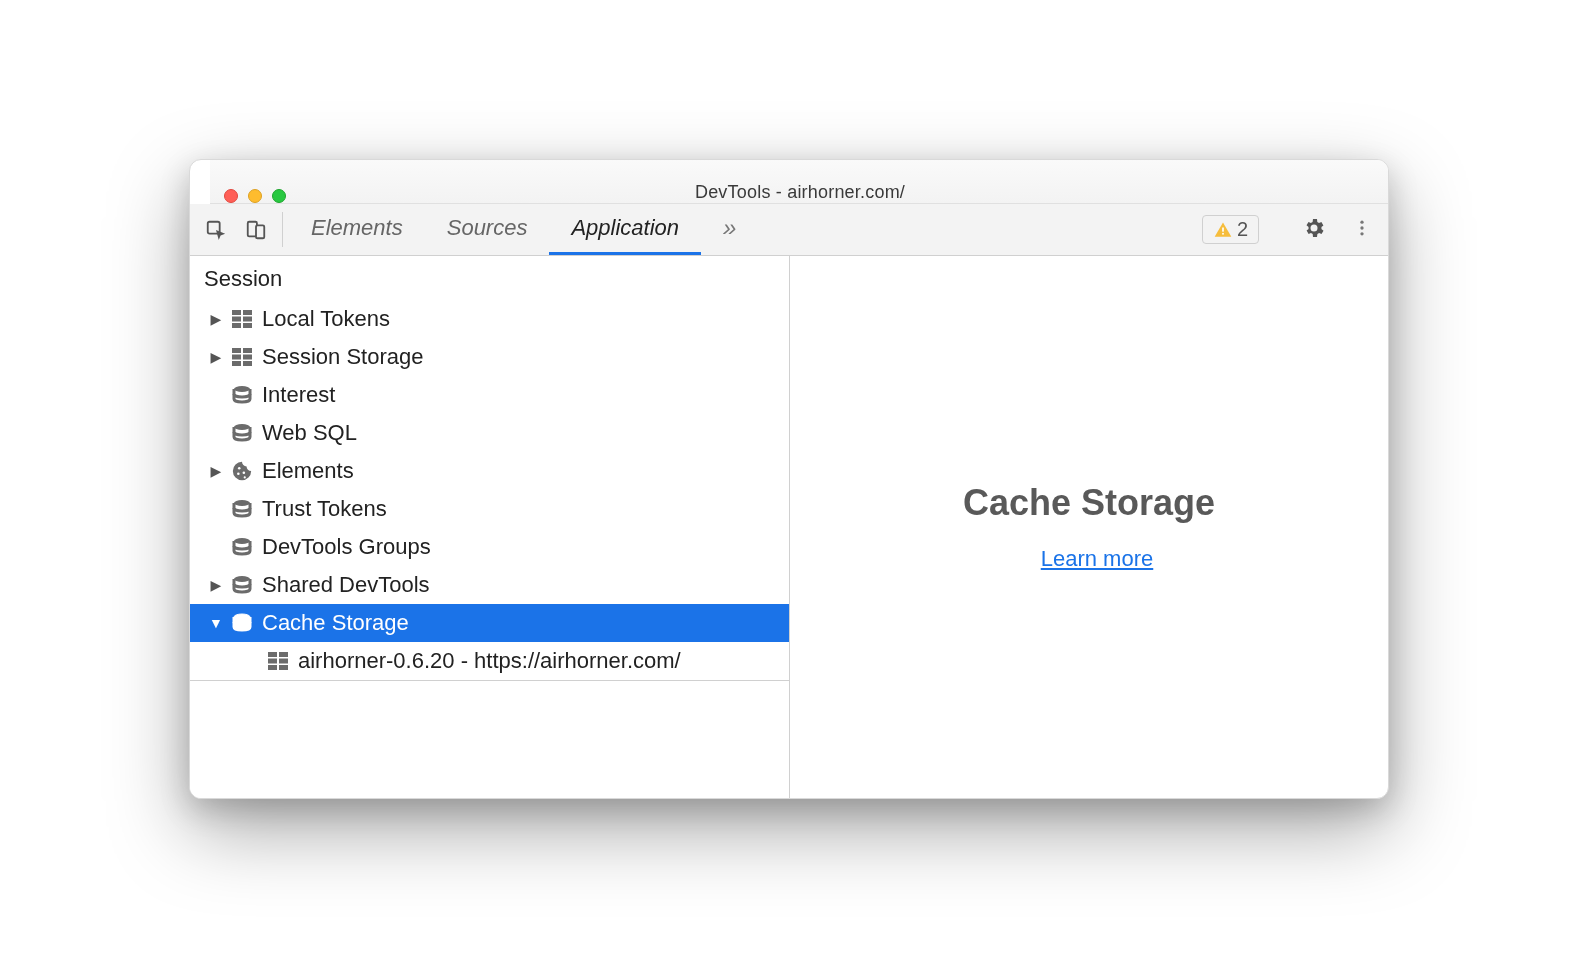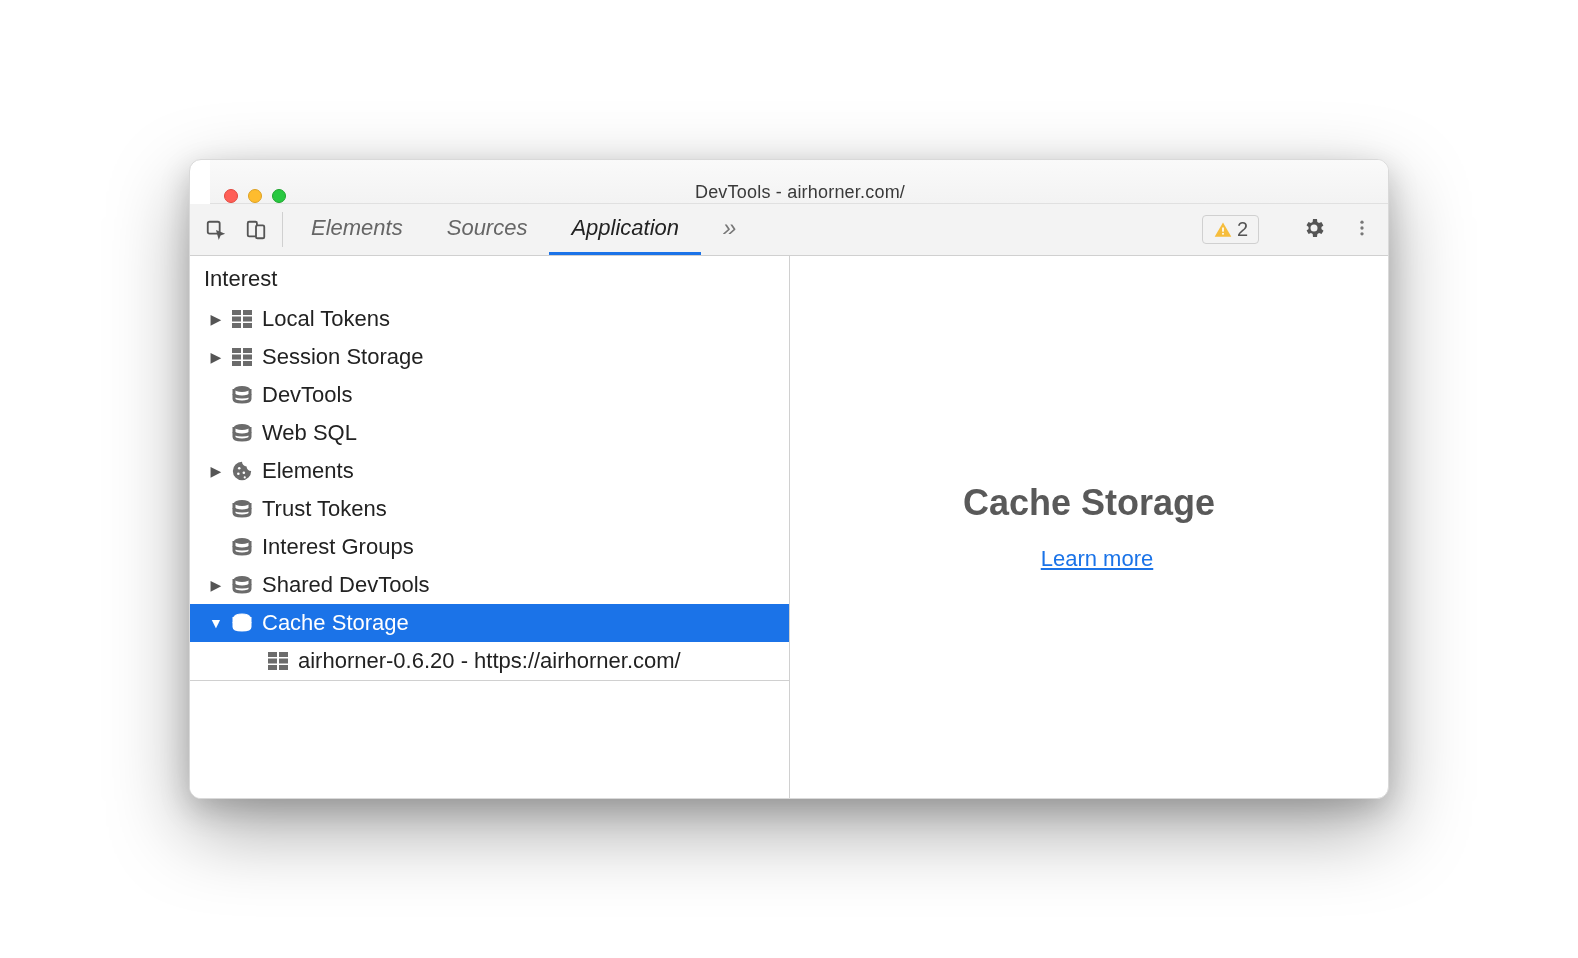--- a/index.html
+++ b/index.html
@@ -158,21 +158,21 @@
               <circle cx="12" cy="12" r="2" fill="#777"></circle>
               <circle cx="12" cy="19" r="2" fill="#777"></circle>
             </svg>
         </span>
       </div>
     </div>
   </div>
 
   <div class="panel">
     <div class="sidebar">
-      <div class="section-header">Interest</div>
+      <div class="section-header">Session</div>
       <div class="tree">
 
         <div class="tree-item">
           <span class="arrow">▶</span>
           <span class="icon-box">
             <svg width="20" height="18" viewBox="0 0 20 18">
                 <rect width="9" height="5" fill="#6b6b6b"></rect>
                 <rect x="11" width="9" height="5" fill="#6b6b6b"></rect>
                 <rect y="6.5" width="9" height="5" fill="#6b6b6b"></rect>
                 <rect x="11" y="6.5" width="9" height="5" fill="#6b6b6b"></rect>
@@ -200,21 +200,21 @@
 
         <div class="tree-item">
           <span class="arrow"></span>
           <span class="icon-box">
             <svg width="20" height="20" viewBox="0 0 20 20">
                 <ellipse cx="10" cy="4" rx="8" ry="3" fill="#6b6b6b"></ellipse>
                 <path d="M2 4v5c0 1.7 3.6 3 8 3s8-1.3 8-3V4" fill="none" stroke="#6b6b6b" stroke-width="3"></path>
                 <path d="M2 9v5c0 1.7 3.6 3 8 3s8-1.3 8-3V9" fill="none" stroke="#6b6b6b" stroke-width="3"></path>
               </svg>
           </span>
-          <span>DevTools</span>
+          <span>Interest</span>
         </div>
 
         <div class="tree-item">
           <span class="arrow"></span>
           <span class="icon-box">
             <svg width="20" height="20" viewBox="0 0 20 20">
                 <ellipse cx="10" cy="4" rx="8" ry="3" fill="#6b6b6b"></ellipse>
                 <path d="M2 4v5c0 1.7 3.6 3 8 3s8-1.3 8-3V4" fill="none" stroke="#6b6b6b" stroke-width="3"></path>
                 <path d="M2 9v5c0 1.7 3.6 3 8 3s8-1.3 8-3V9" fill="none" stroke="#6b6b6b" stroke-width="3"></path>
               </svg>
@@ -250,21 +250,21 @@
 
         <div class="tree-item">
           <span class="arrow"></span>
           <span class="icon-box">
             <svg width="20" height="20" viewBox="0 0 20 20">
                 <ellipse cx="10" cy="4" rx="8" ry="3" fill="#6b6b6b"></ellipse>
                 <path d="M2 4v5c0 1.7 3.6 3 8 3s8-1.3 8-3V4" fill="none" stroke="#6b6b6b" stroke-width="3"></path>
                 <path d="M2 9v5c0 1.7 3.6 3 8 3s8-1.3 8-3V9" fill="none" stroke="#6b6b6b" stroke-width="3"></path>
               </svg>
           </span>
-          <span>Interest Groups</span>
+          <span>DevTools Groups</span>
         </div>
 
         <div class="tree-item">
           <span class="arrow">▶</span>
           <span class="icon-box">
             <svg width="20" height="20" viewBox="0 0 20 20">
                 <ellipse cx="10" cy="4" rx="8" ry="3" fill="#6b6b6b"></ellipse>
                 <path d="M2 4v5c0 1.7 3.6 3 8 3s8-1.3 8-3V4" fill="none" stroke="#6b6b6b" stroke-width="3"></path>
                 <path d="M2 9v5c0 1.7 3.6 3 8 3s8-1.3 8-3V9" fill="none" stroke="#6b6b6b" stroke-width="3"></path>
               </svg>

